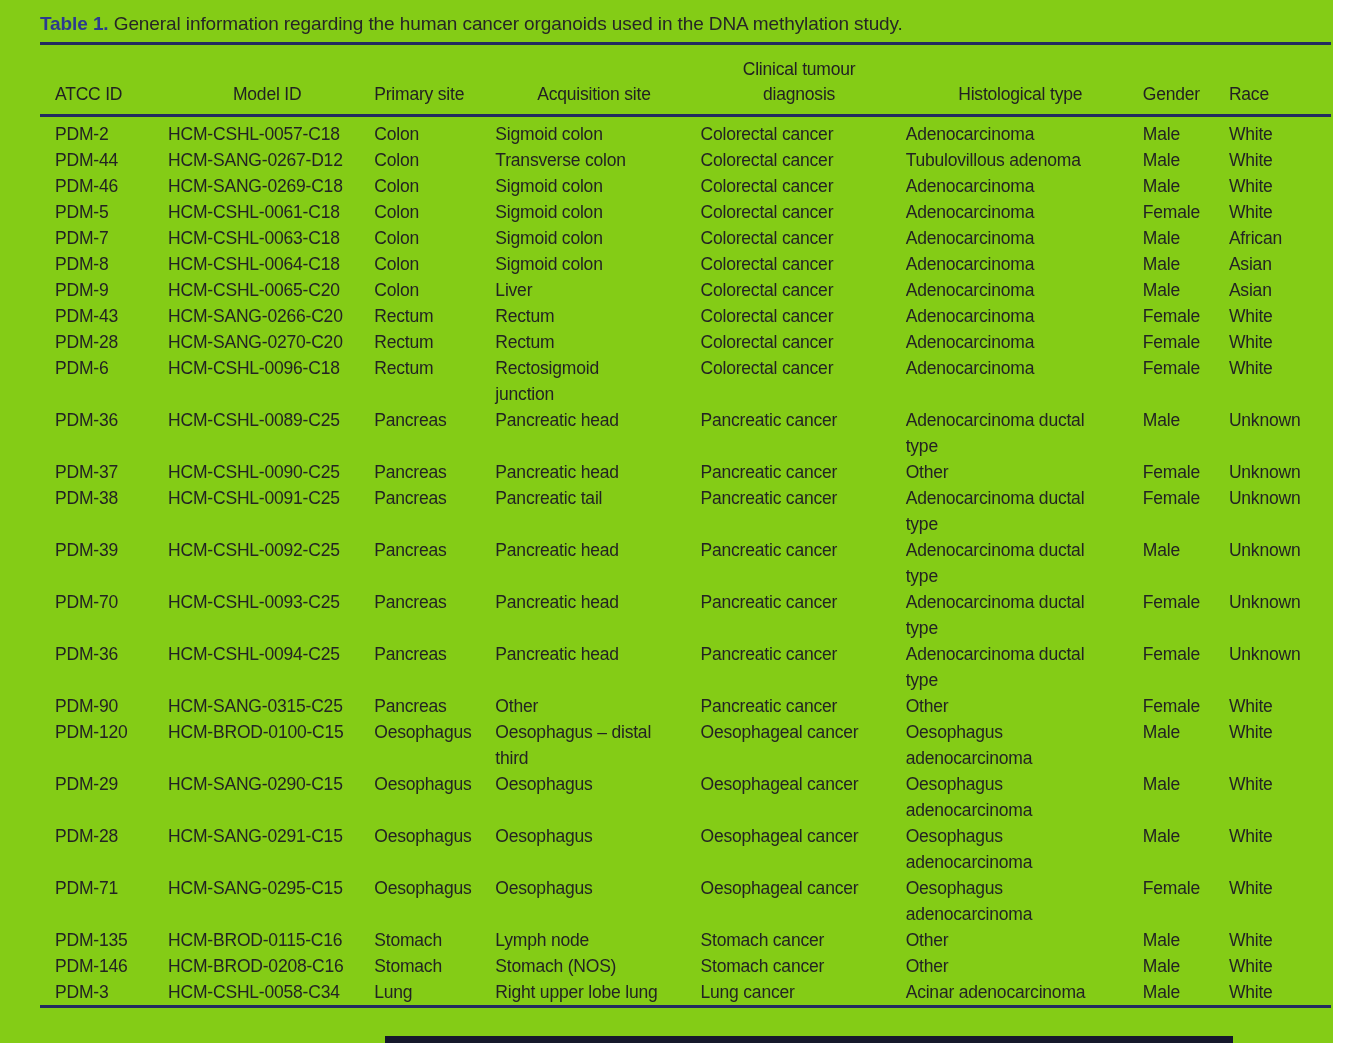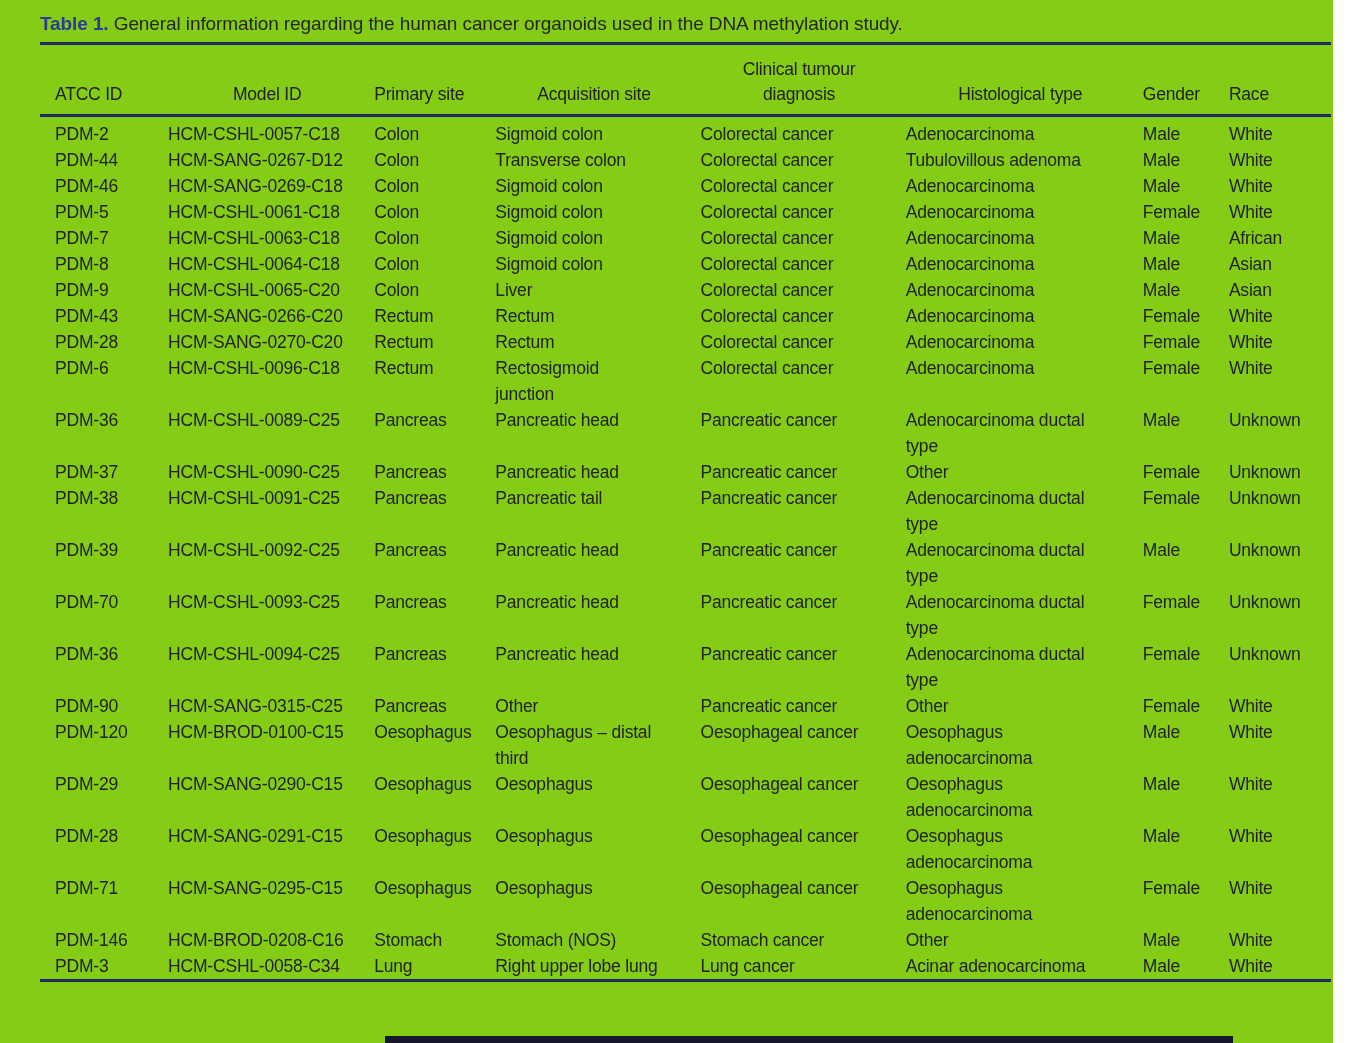--- a/index.html
+++ b/index.html
@@ -336,20 +336,30 @@
             <td>HCM-SANG-0295-C15</td>
             <td>Oesophagus</td>
             <td>Oesophagus</td>
             <td>Oesophageal cancer</td>
             <td>Oesophagus
 adenocarcinoma</td>
             <td>Female</td>
             <td>White</td>
           </tr>
           <tr>
+            <td>PDM-135</td>
+            <td>HCM-BROD-0115-C16</td>
+            <td>Stomach</td>
+            <td>Lymph node</td>
+            <td>Stomach cancer</td>
+            <td>Other</td>
+            <td>Male</td>
+            <td>White</td>
+          </tr>
+          <tr>
             <td>PDM-146</td>
             <td>HCM-BROD-0208-C16</td>
             <td>Stomach</td>
             <td>Stomach (NOS)</td>
             <td>Stomach cancer</td>
             <td>Other</td>
             <td>Male</td>
             <td>White</td>
           </tr>
           <tr>

